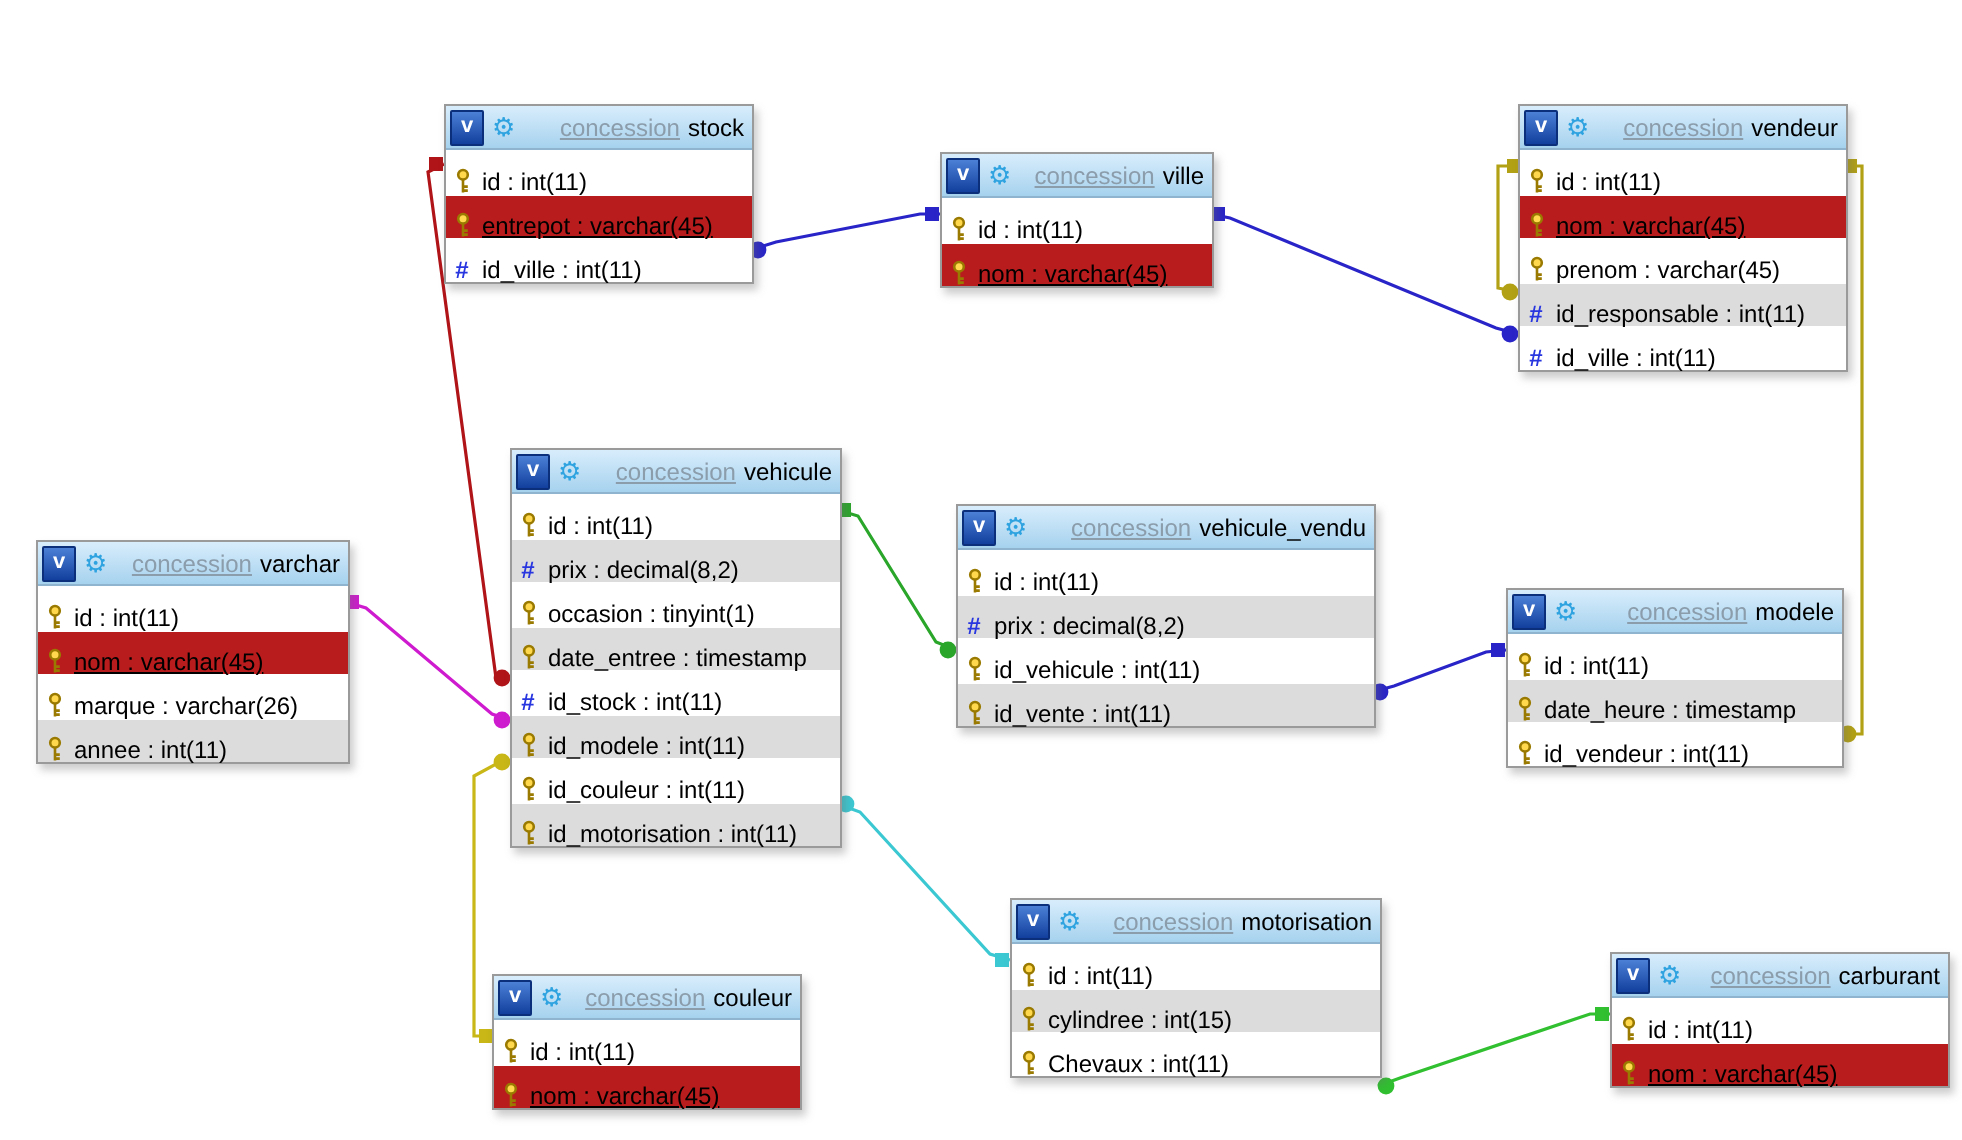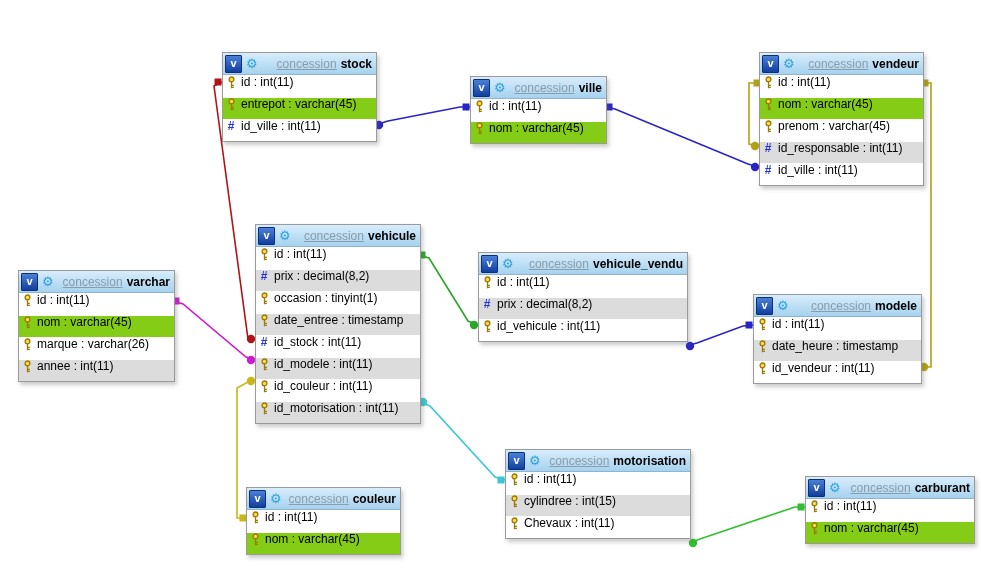--- a/index.html
+++ b/index.html
@@ -21,28 +21,28 @@
   }
   .vbadge{
     width:15px;height:16px;flex:0 0 15px;
     background:linear-gradient(#4b80d6,#123f9d);
     border:1px solid #0c2f7c;border-radius:1px;
     color:#fff;font-weight:bold;font-size:11px;
     display:flex;align-items:center;justify-content:center;
   }
   .gear{color:#2fa3e0;font-size:13px;}
   .schema{color:#8b9cab;margin-left:auto;text-decoration:underline;}
-  .tname{color:#000;font-weight:bold;margin-right:1px;}
+  .tname{color:#000;font-weight:normal;margin-right:1px;}
   .trow{
-    height:21px;display:flex;align-items:flex-start;gap:5px;
+    height:21px;display:flex;align-items:flex-end;gap:5px;
     padding:0 4px 0 3px;border-top:1px solid #fff;color:#000;white-space:nowrap;
   }
   .trow.white{background:#ffffff;}
   .trow.gray{background:#dcdcdc;}
-  .trow.pink{background:#84cc16;}
+  .trow.pink{background:#b91c1c;text-decoration:underline;}
   .icyo{width:10px;flex:0 0 10px;display:flex;align-items:center;justify-content:center;}
   .hashglyph{color:#2836e0;font-weight:bold;font-size:12px;}
   .keyicon svg{display:block;}
 </style>
 </head>
 <body>
 
 <div id="canvas">
   <svg id="rel-layer" xmlns="http://www.w3.org/2000/svg" width="981" height="570">
       <polyline points="222,82 214,86 248,339 255,339" fill="none" stroke="#b01418" stroke-width="1.6"></polyline>
@@ -297,20 +297,29 @@
   </div>
       <div class="trow white">
     <span class="icyo keyicon">
           <svg width="9" height="13" viewBox="0 0 9 13">
             <circle cx="4.5" cy="3.4" r="2.4" fill="#ffd84d" stroke="#9a7a00" stroke-width="1.3"></circle>
             <path d="M4.5 5.8V12.2M4.5 9.3h2.4M4.5 11.3h2.4" stroke="#9a7a00" stroke-width="1.3" fill="none"></path>
           </svg>
         </span>
     <span class="coltext">id_vehicule : int(11)</span>
   </div>
+      <div class="trow gray">
+    <span class="icyo keyicon">
+          <svg width="9" height="13" viewBox="0 0 9 13">
+            <circle cx="4.5" cy="3.4" r="2.4" fill="#ffd84d" stroke="#9a7a00" stroke-width="1.3"></circle>
+            <path d="M4.5 5.8V12.2M4.5 9.3h2.4M4.5 11.3h2.4" stroke="#9a7a00" stroke-width="1.3" fill="none"></path>
+          </svg>
+        </span>
+    <span class="coltext">id_vente : int(11)</span>
+  </div>
     </div>
     <div class="dbtable" style="left: 505px; top: 449px; width: 184px;">
     <div class="thead">
       <span class="vbadge">v</span>
       <span class="gear">⚙</span>
       <span class="schema">concession</span>
       <span class="tname">motorisation</span>
     </div>
   <div class="trow white">
     <span class="icyo keyicon">

